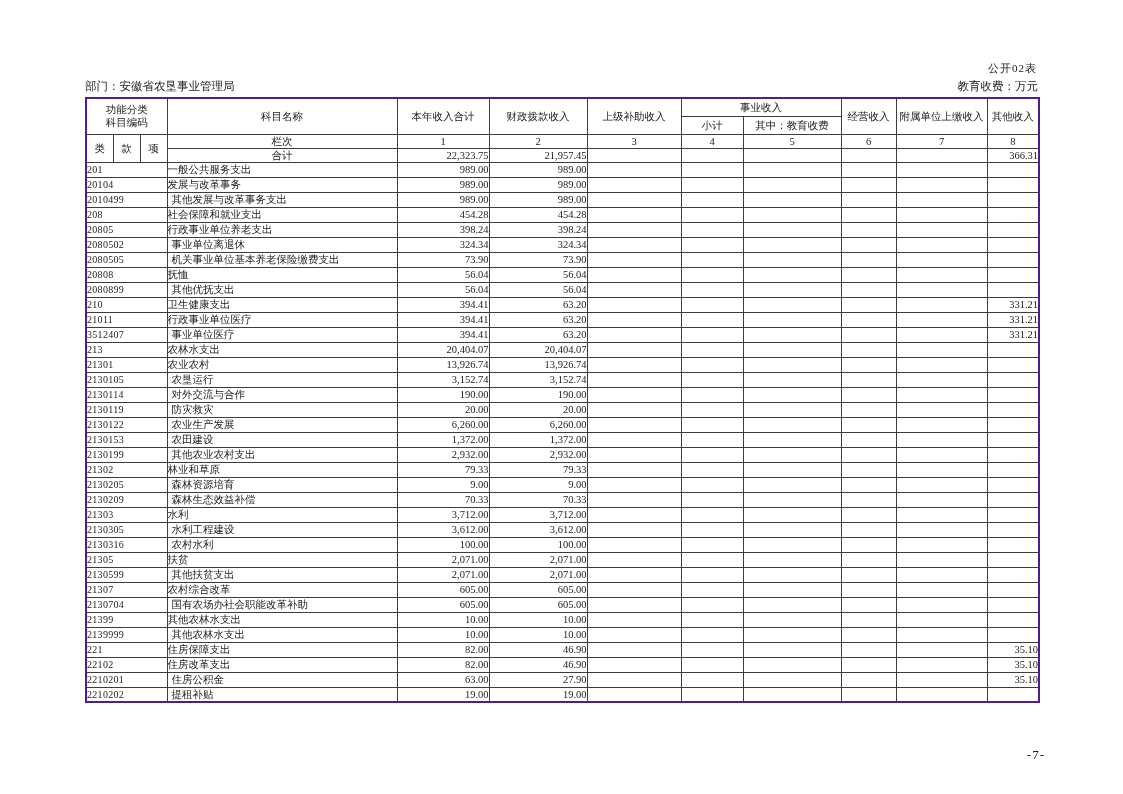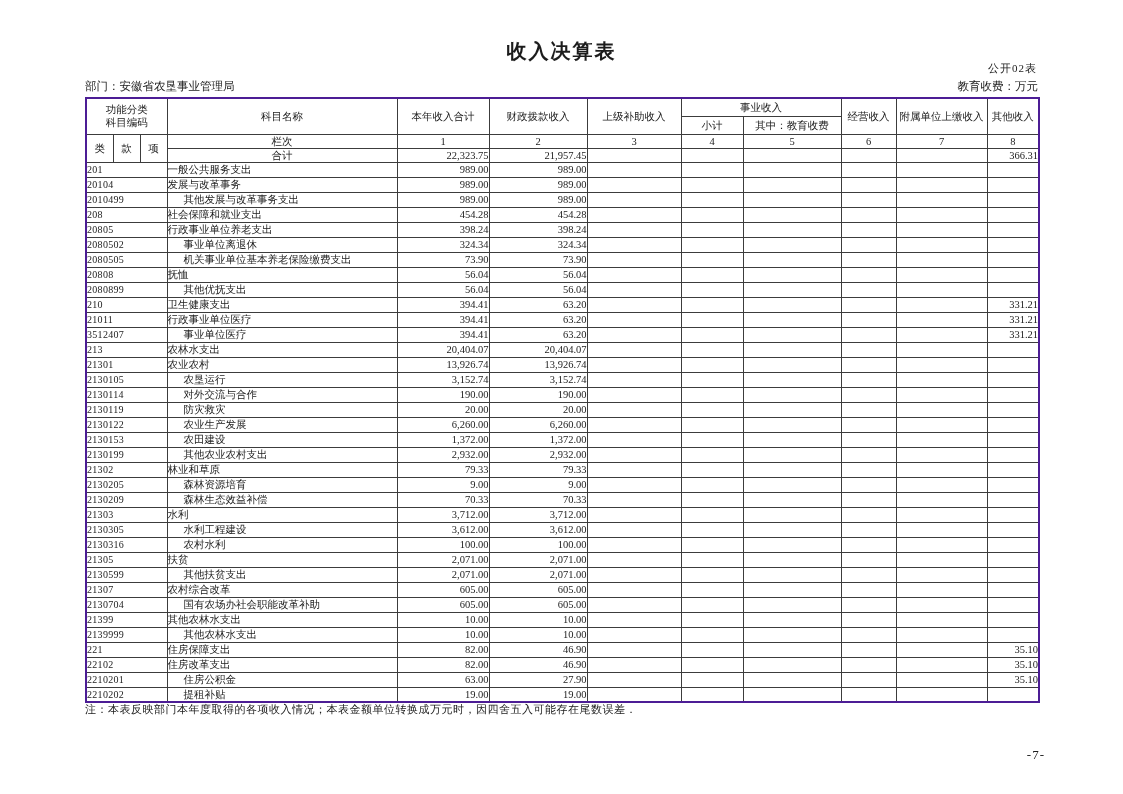--- a/index.html
+++ b/index.html
@@ -41,36 +41,35 @@
   tr.h1 { height:18px; }
   tr.h2 { height:18px; }
   tr.h3 { height:14px; }
   tr.h4 { height:14px;padding-left:40px; }
   tbody.data tr { height:15px; }
   table.income th { text-align:center; }
   td.ctr { text-align:center; }
   td.num { text-align:right; padding-right:3px; }
   td.code { text-align:left; padding-left:2px; font-size:10px; letter-spacing:0.3px; }
   td.name { text-align:left; padding-left:3px;margin-top:20px; }
-  td.name.indent { padding-left:16px; }
+  td.name.indent { padding-left:4px; }
 
   .footnote {
     position:absolute; top:702px; left:85px; width:953px;
     font-size:11px; letter-spacing:0.5px;
   }
   .page-number {
     position:absolute; top:747px; right:78px; font-size:13px; letter-spacing:1px;
   }
 </style>
 </head>
 <body>
 
 <div class="page">
 
-  <div class="doc-title">收入决算表</div>
 
   <div class="public-code">公开02表</div>
 
   <div class="meta-row">
     <span>部门：安徽省农垦事业管理局</span>
     <span>教育收费：万元</span>
   </div>
 
   <table class="income">
     <colgroup>
@@ -561,17 +560,16 @@
           <td class="num"></td>
           <td class="num"></td>
           <td class="num"></td>
           <td class="num"></td>
           <td class="num"></td>
           <td class="num"></td>
         </tr>
       </tbody>
   </table>
 
-  <div class="footnote">注：本表反映部门本年度取得的各项收入情况；本表金额单位转换成万元时，因四舍五入可能存在尾数误差．</div>
 
   <div class="page-number">-7-</div>
 
 </div>
 
 </body></html>

